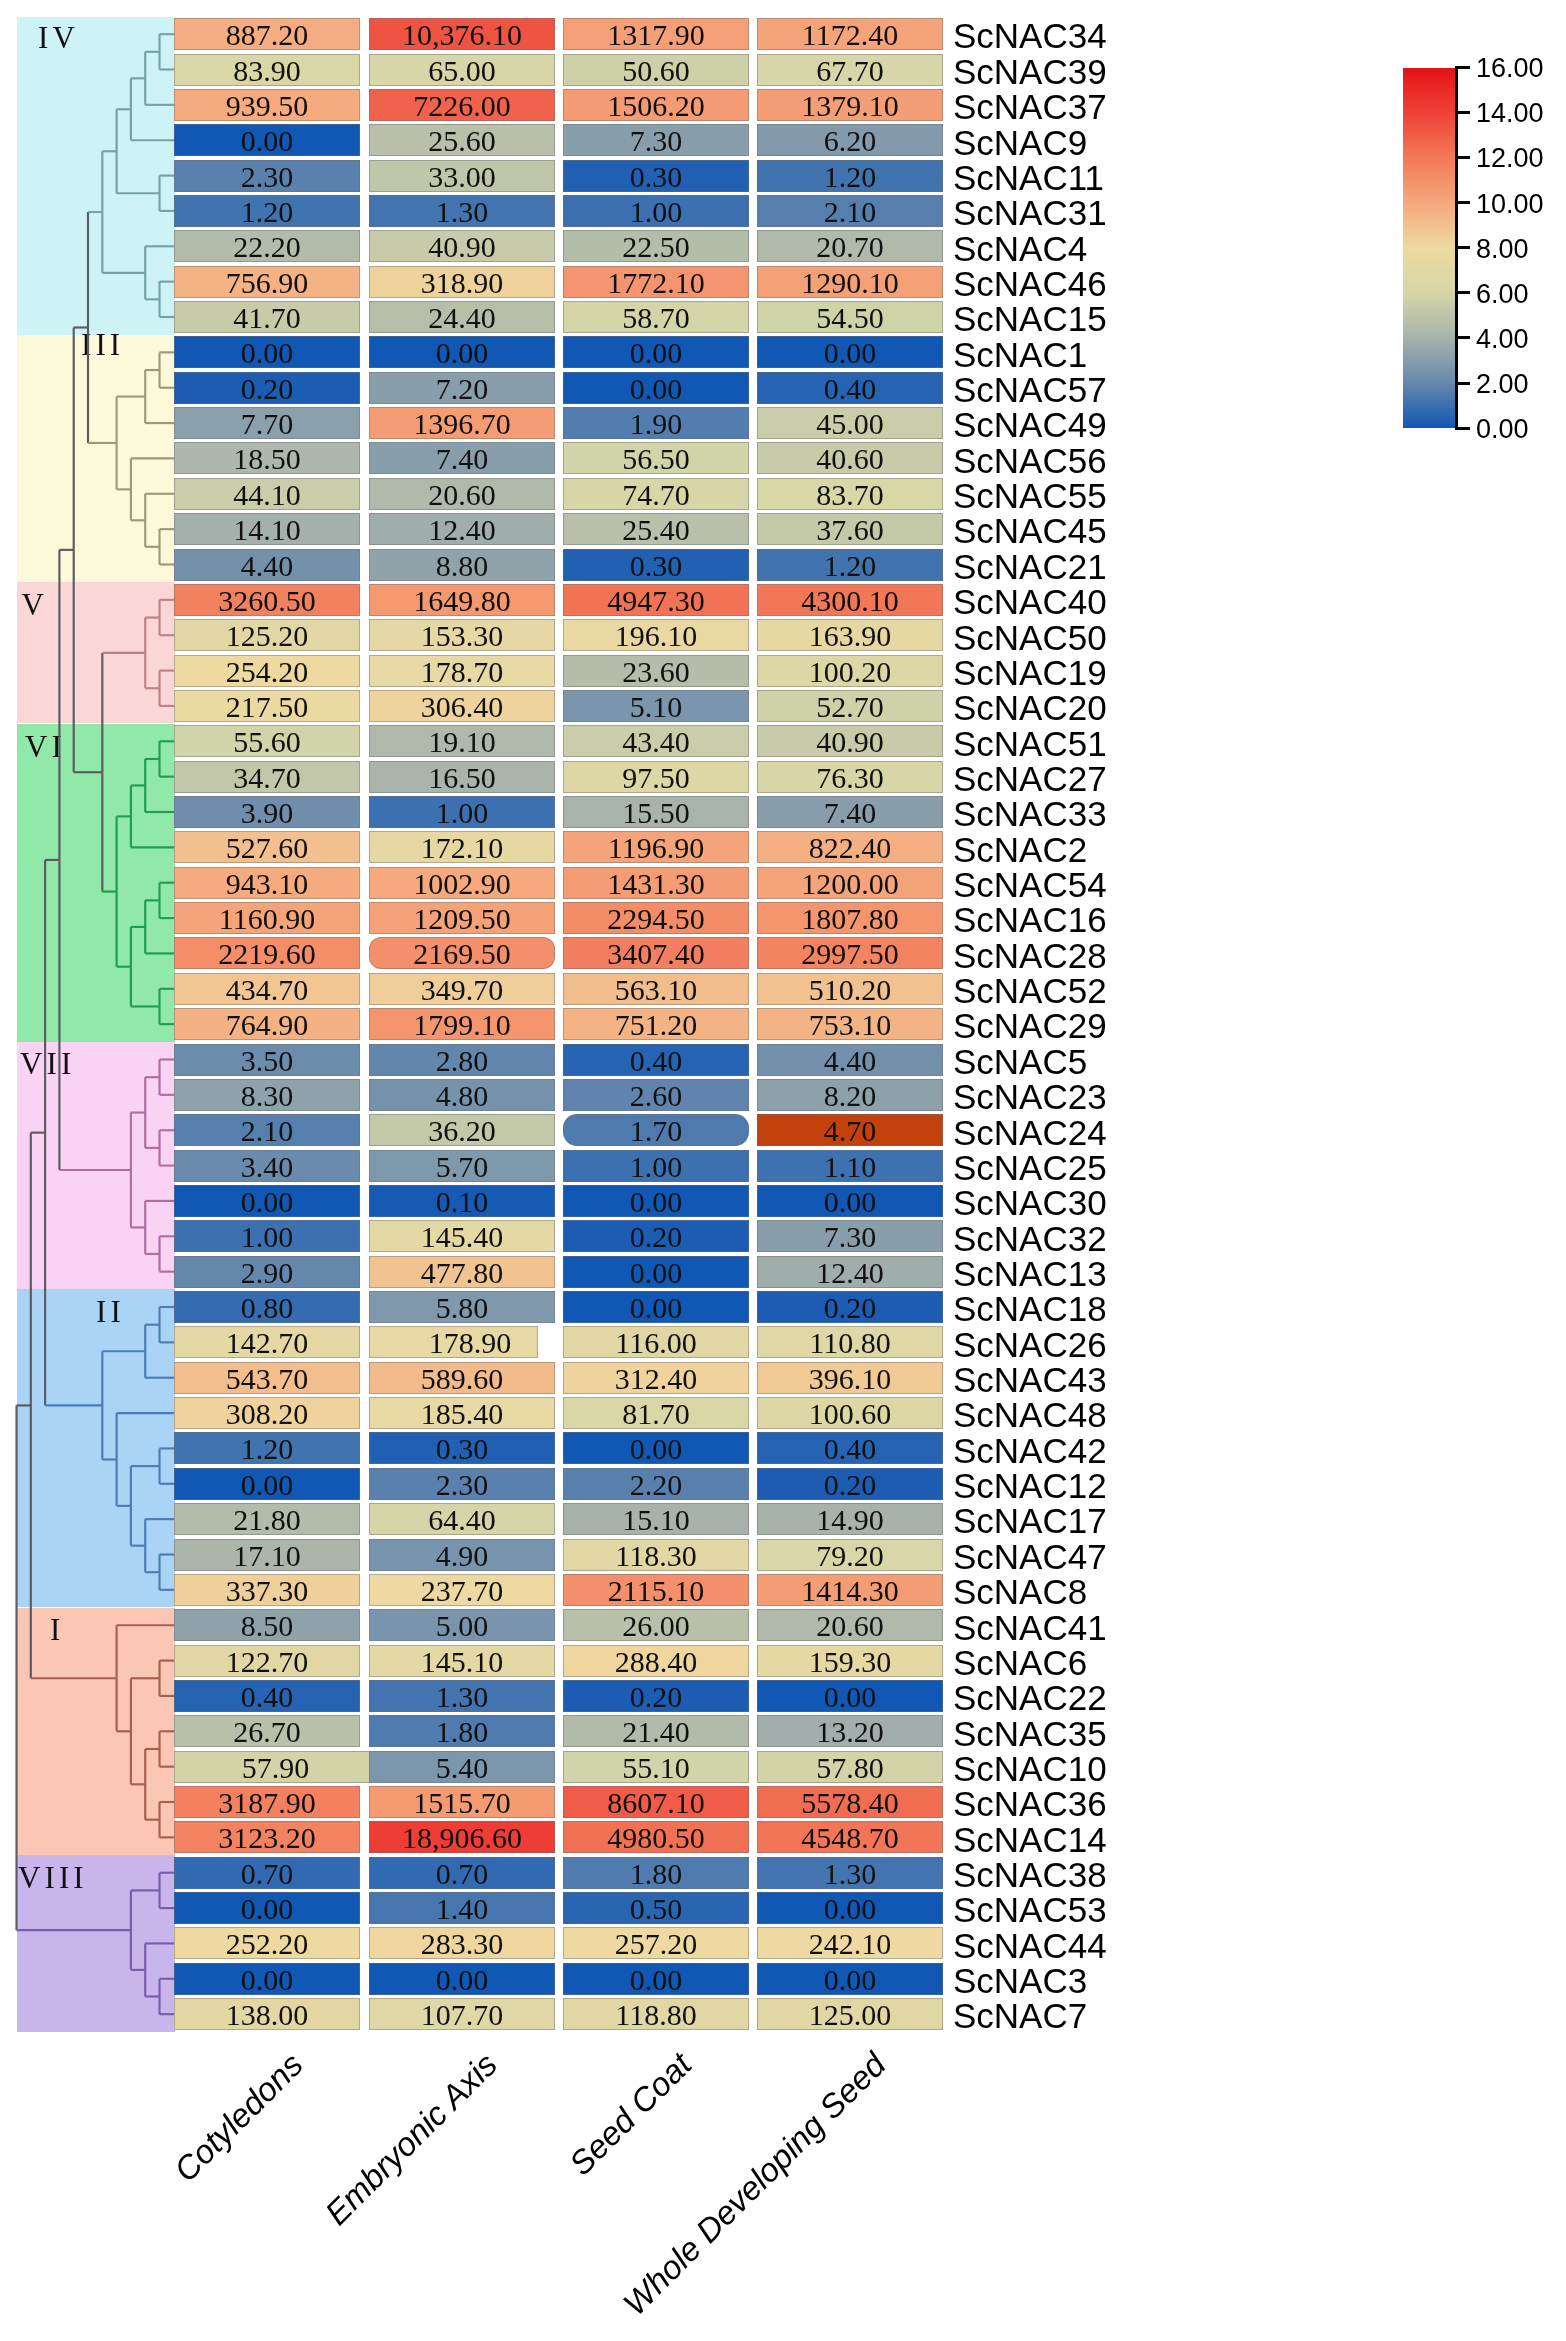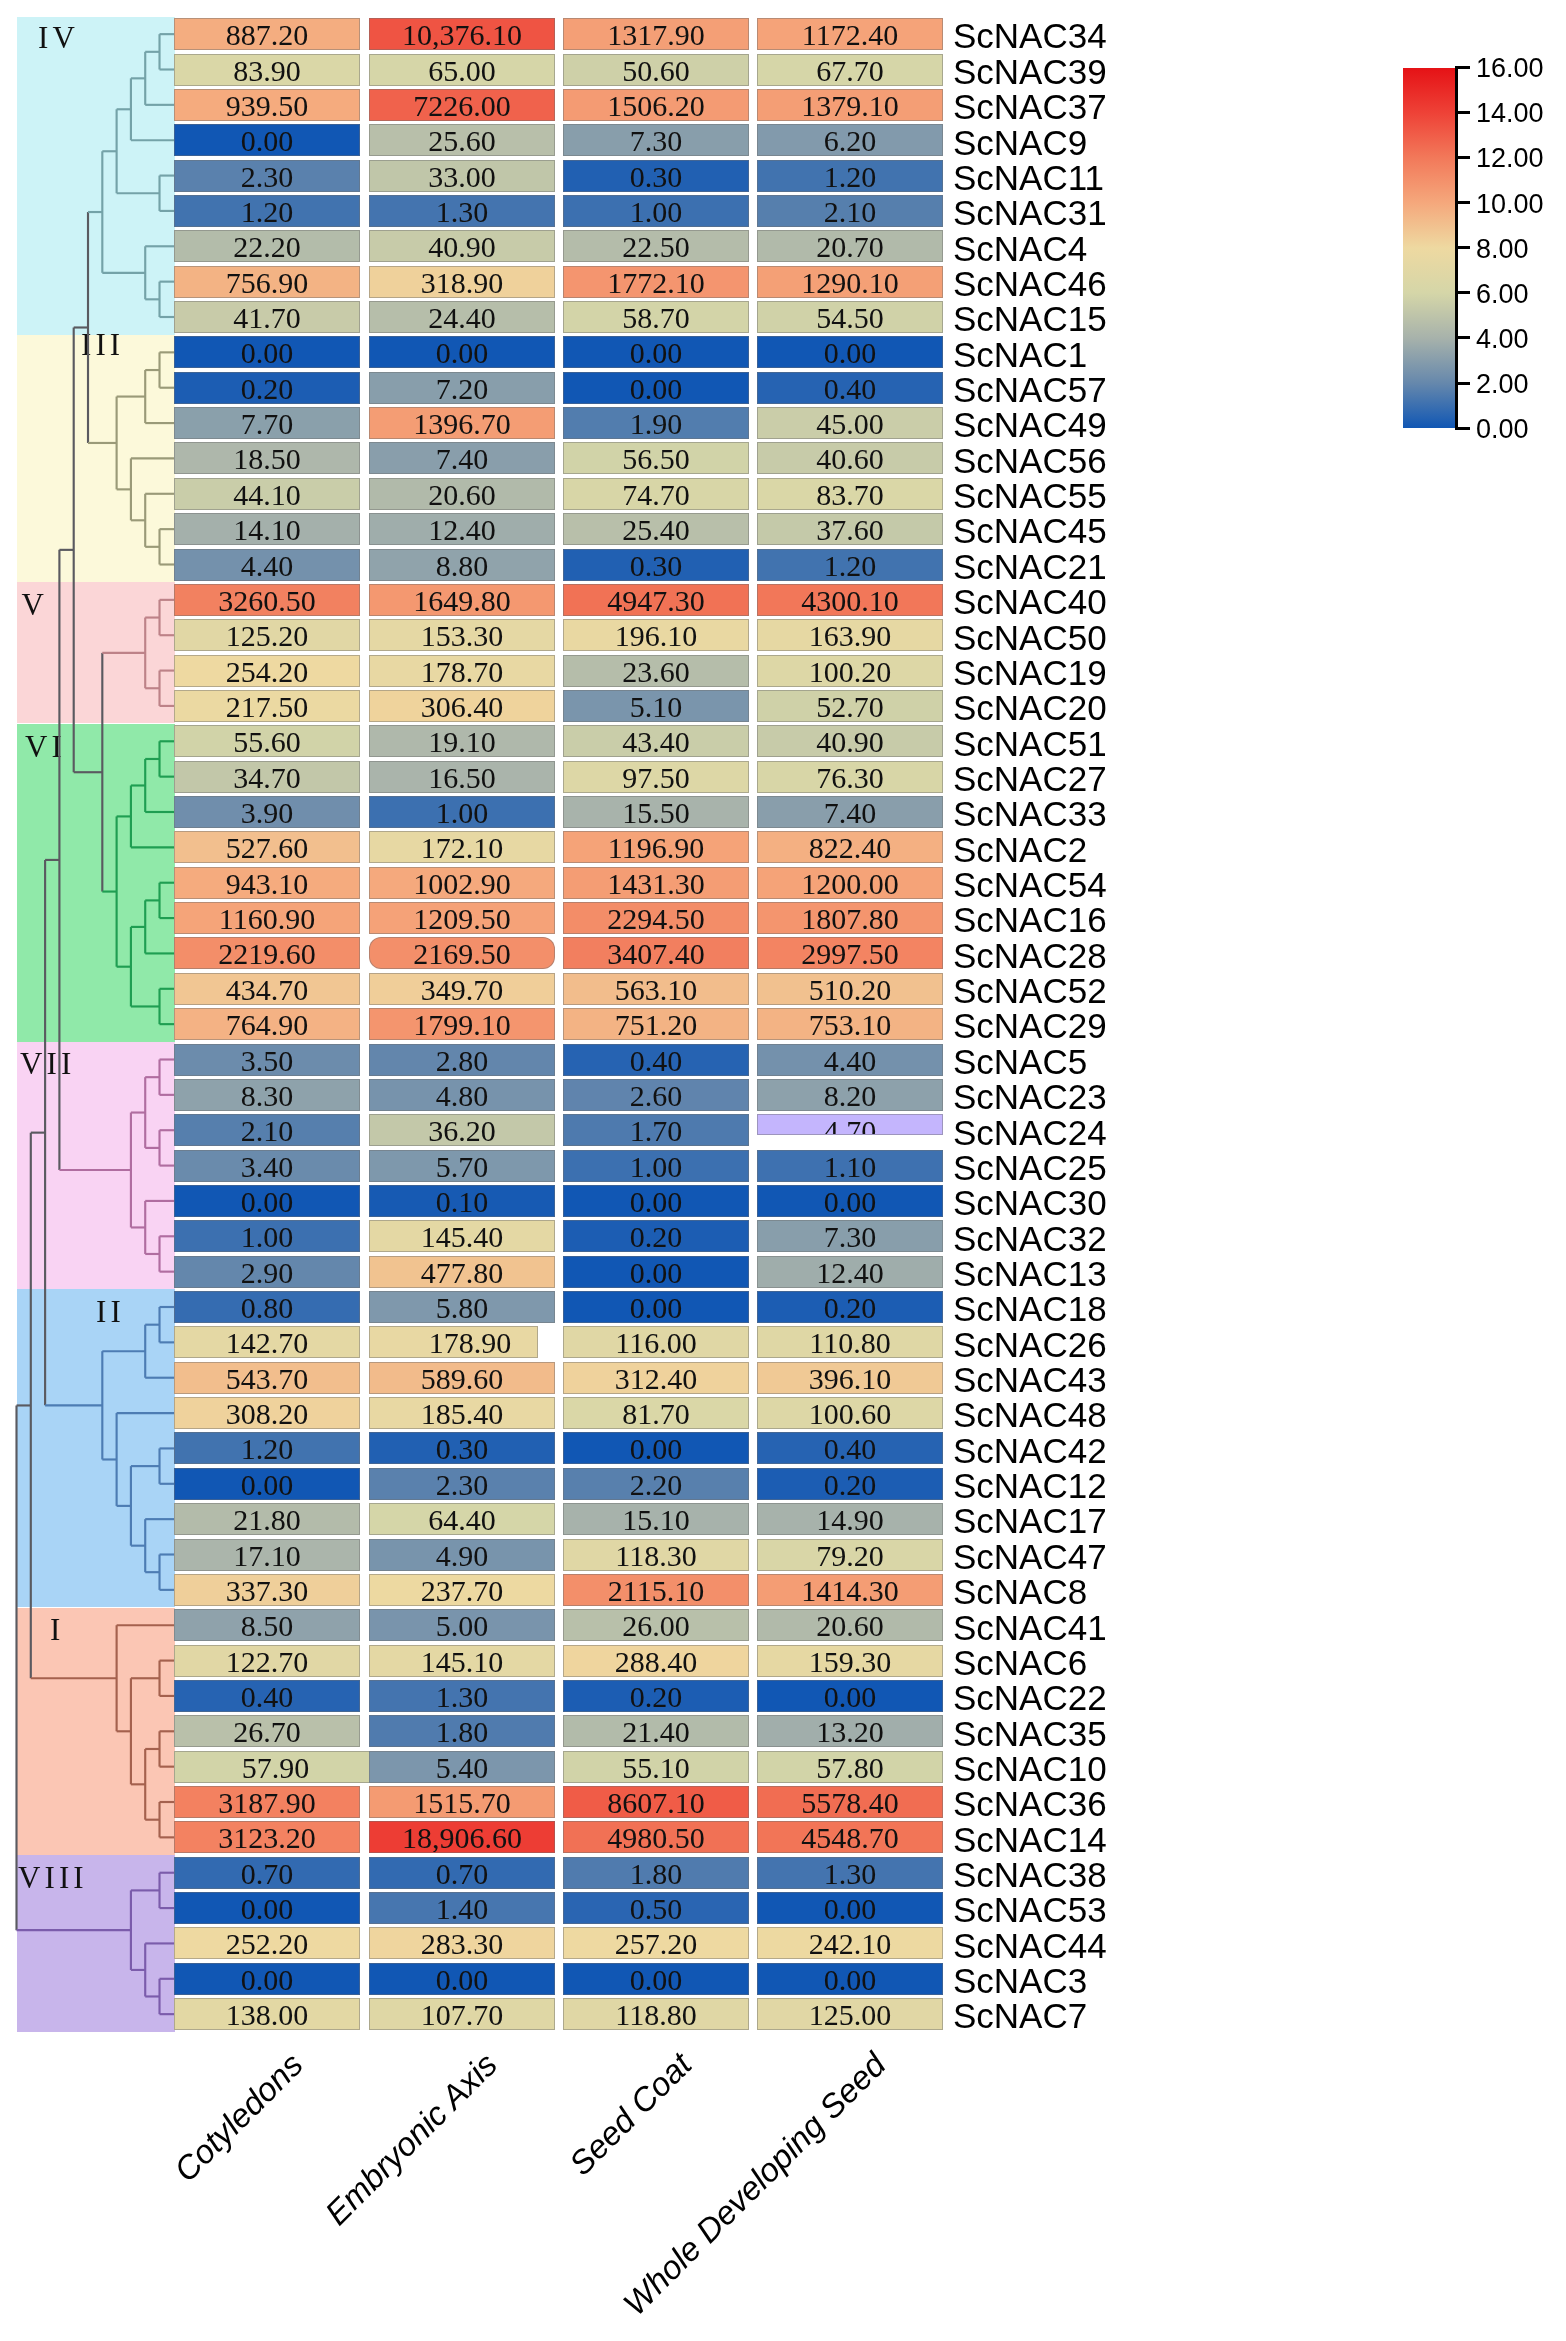--- a/index.html
+++ b/index.html
@@ -331,22 +331,22 @@
       <div class="cell" style="left: 174px; top: 1044px; width: 186px; height: 32px; line-height: 32px; background: rgb(108, 140, 172);">3.50</div>
       <div class="cell" style="left: 369px; top: 1044px; width: 186px; height: 32px; line-height: 32px; background: rgb(99, 134, 172);">2.80</div>
       <div class="cell" style="left: 563px; top: 1044px; width: 186px; height: 32px; line-height: 32px; background: rgb(38, 99, 178);">0.40</div>
       <div class="cell" style="left: 757px; top: 1044px; width: 186px; height: 32px; line-height: 32px; background: rgb(116, 145, 172);">4.40</div>
       <div class="cell" style="left: 174px; top: 1079px; width: 186px; height: 32px; line-height: 32px; background: rgb(142, 162, 171);">8.30</div>
       <div class="cell" style="left: 369px; top: 1079px; width: 186px; height: 32px; line-height: 32px; background: rgb(119, 147, 172);">4.80</div>
       <div class="cell" style="left: 563px; top: 1079px; width: 186px; height: 32px; line-height: 32px; background: rgb(96, 132, 173);">2.60</div>
       <div class="cell" style="left: 757px; top: 1079px; width: 186px; height: 32px; line-height: 32px; background: rgb(141, 161, 171);">8.20</div>
       <div class="cell" style="left: 174px; top: 1114px; width: 186px; height: 32px; line-height: 32px; background: rgb(86, 127, 173);">2.10</div>
       <div class="cell" style="left: 369px; top: 1114px; width: 186px; height: 32px; line-height: 32px; background: rgb(195, 200, 169);">36.20</div>
-      <div class="cell" style="left: 563px; top: 1114px; width: 186px; height: 32px; line-height: 32px; background: rgb(78, 122, 174);">1.70</div>
-      <div class="cell" style="left: 757px; top: 1114px; width: 186px; height: 21px; line-height: 32px; background: #c4b5fd;">4.70</div>
+      <div class="cell" style="left: 563px; top: 1114px; width: 186px; height: 32px; line-height: 32px; background: rgb(78, 122, 174); border-radius: 14px;">1.70</div>
+      <div class="cell" style="left: 757px; top: 1114px; width: 186px; height: 32px; line-height: 32px; background: #c2410c;">4.70</div>
       <div class="cell" style="left: 174px; top: 1150px; width: 186px; height: 32px; line-height: 32px; background: rgb(106, 139, 172);">3.40</div>
       <div class="cell" style="left: 369px; top: 1150px; width: 186px; height: 32px; line-height: 32px; background: rgb(126, 152, 172);">5.70</div>
       <div class="cell" style="left: 563px; top: 1150px; width: 186px; height: 32px; line-height: 32px; background: rgb(60, 112, 176);">1.00</div>
       <div class="cell" style="left: 757px; top: 1150px; width: 186px; height: 32px; line-height: 32px; background: rgb(62, 113, 176);">1.10</div>
       <div class="cell" style="left: 174px; top: 1185px; width: 186px; height: 32px; line-height: 32px; background: rgb(17, 87, 180);">0.00</div>
       <div class="cell" style="left: 369px; top: 1185px; width: 186px; height: 32px; line-height: 32px; background: rgb(23, 90, 179);">0.10</div>
       <div class="cell" style="left: 563px; top: 1185px; width: 186px; height: 32px; line-height: 32px; background: rgb(17, 87, 180);">0.00</div>
       <div class="cell" style="left: 757px; top: 1185px; width: 186px; height: 32px; line-height: 32px; background: rgb(17, 87, 180);">0.00</div>
       <div class="cell" style="left: 174px; top: 1220px; width: 186px; height: 32px; line-height: 32px; background: rgb(60, 112, 176);">1.00</div>
       <div class="cell" style="left: 369px; top: 1220px; width: 186px; height: 32px; line-height: 32px; background: rgb(228, 216, 164);">145.40</div>

